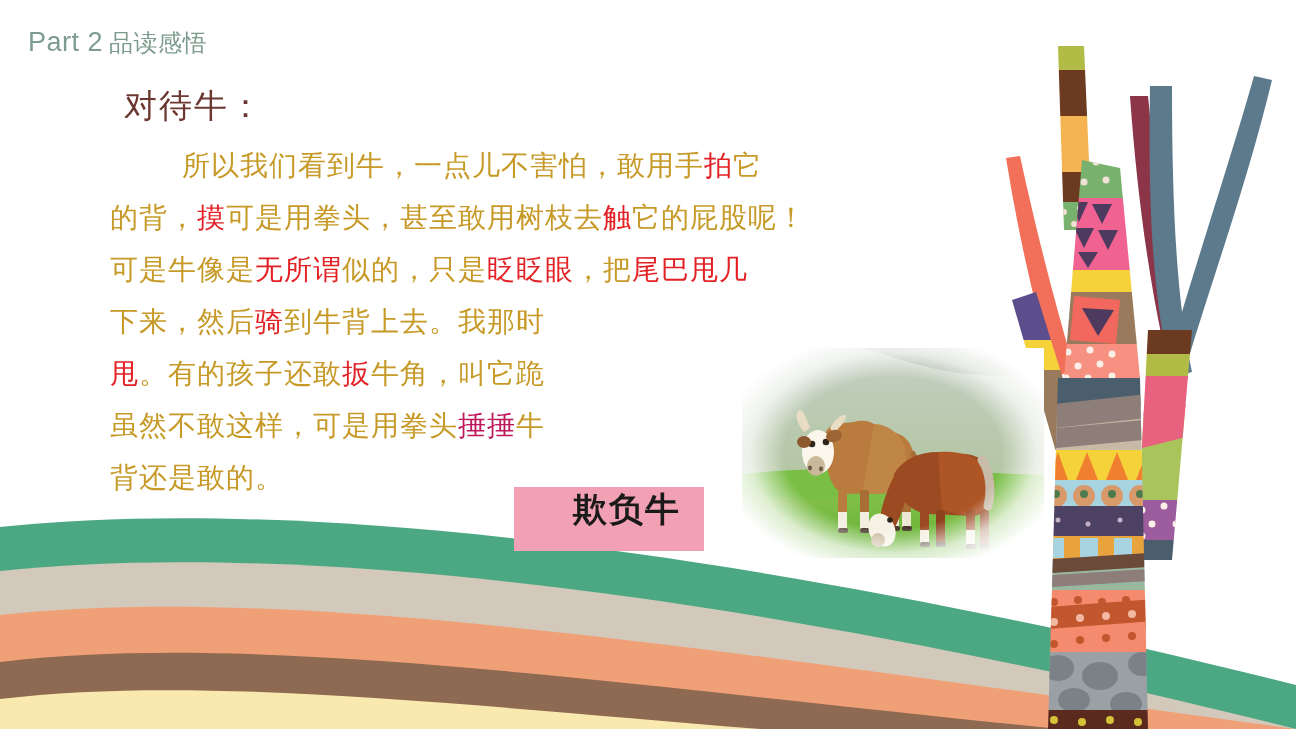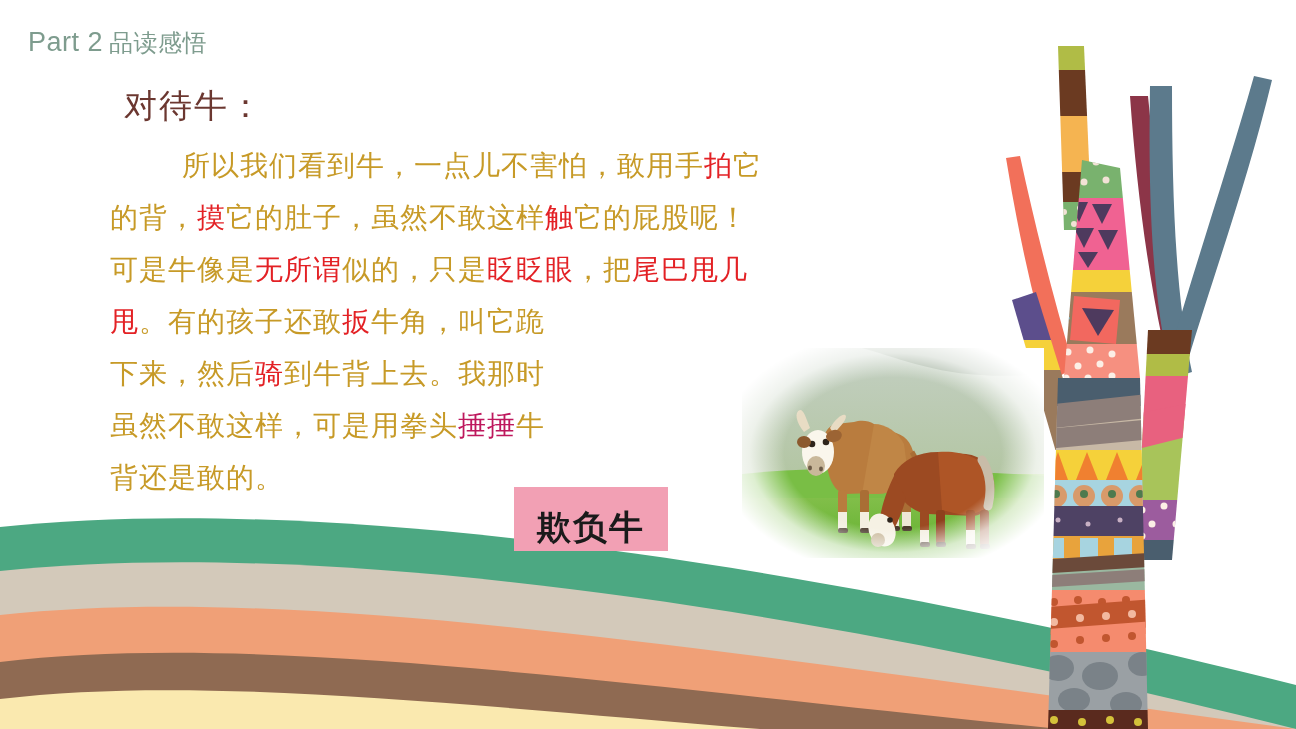--- a/index.html
+++ b/index.html
@@ -39,21 +39,21 @@
     font-size:28px;line-height:52px;color:#C79A27;letter-spacing:1px;
   }
   .body-text .line{white-space:nowrap;height:52px;}
   .body-text .hl{color:#E32125;}
   .body-text .indent{display:inline-block;width:72px;}
 
   
   .keyword-box{
     position:absolute;left:514px;top:487px;width:154px;height:64px;z-index:7;
     background:#F2A0B4;
-    display:flex;align-items:flex-end;justify-content:center;
+    display:flex;align-items:flex-start;justify-content:center;padding-left:36px;
   }
   .keyword-box span{
     font-family:"DejaVu Sans","Liberation Sans",sans-serif;
     font-size:34px;font-weight:bold;color:#1a1a1a;letter-spacing:2px;
   }
 
   
   .cow-photo{
     position:absolute;left:742px;top:348px;width:302px;height:210px;z-index:5;
   }
@@ -260,24 +260,24 @@
   </svg>
 
   <div class="part-header">
     <span>Part 2</span><span class="cn">品读感悟</span>
   </div>
 
   <div class="sec-title">对待牛：</div>
 
   <div class="body-text" id="bodyText" style="color: rgb(199, 154, 39);">
       <div class="line"><span class="indent"></span><span>所以我们看到牛，一点儿不害怕，敢用手</span><span class="hl" style="color: rgb(227, 33, 37);">拍</span><span>它</span></div>
-      <div class="line"><span>的背，</span><span class="hl" style="color: rgb(227, 33, 37);">摸</span><span>它的肚子，虽然不敢这样</span><span class="hl" style="color: rgb(227, 33, 37);">触</span><span>它的屁股呢！</span></div>
+      <div class="line"><span>的背，</span><span class="hl" style="color: rgb(227, 33, 37);">摸</span><span>可是用拳头，甚至敢用树枝去</span><span class="hl" style="color: rgb(227, 33, 37);">触</span><span>它的屁股呢！</span></div>
       <div class="line"><span>可是牛像是</span><span class="hl" style="color: rgb(227, 33, 37);">无所谓</span><span>似的，只是</span><span class="hl" style="color: rgb(227, 33, 37);">眨眨眼</span><span>，把</span><span class="hl" style="color: rgb(227, 33, 37);">尾巴甩几</span></div>
+      <div class="line"><span>下来，然后</span><span class="hl" style="color: rgb(227, 33, 37);">骑</span><span>到牛背上去。我那时</span></div>
       <div class="line"><span class="hl" style="color: rgb(227, 33, 37);">甩</span><span>。有的孩子还敢</span><span class="hl" style="color: rgb(227, 33, 37);">扳</span><span>牛角，叫它跪</span></div>
-      <div class="line"><span>下来，然后</span><span class="hl" style="color: rgb(227, 33, 37);">骑</span><span>到牛背上去。我那时</span></div>
       <div class="line"><span>虽然不敢这样，可是用拳头</span><span class="hl" style="color: #be185d;">捶捶</span><span>牛</span></div>
       <div class="line"><span>背还是敢的。</span></div>
     </div>
 
   <div class="keyword-box">
     <span>欺负牛</span>
   </div>
 
   <svg class="cow-photo" viewBox="0 0 302 210">
     <defs>

